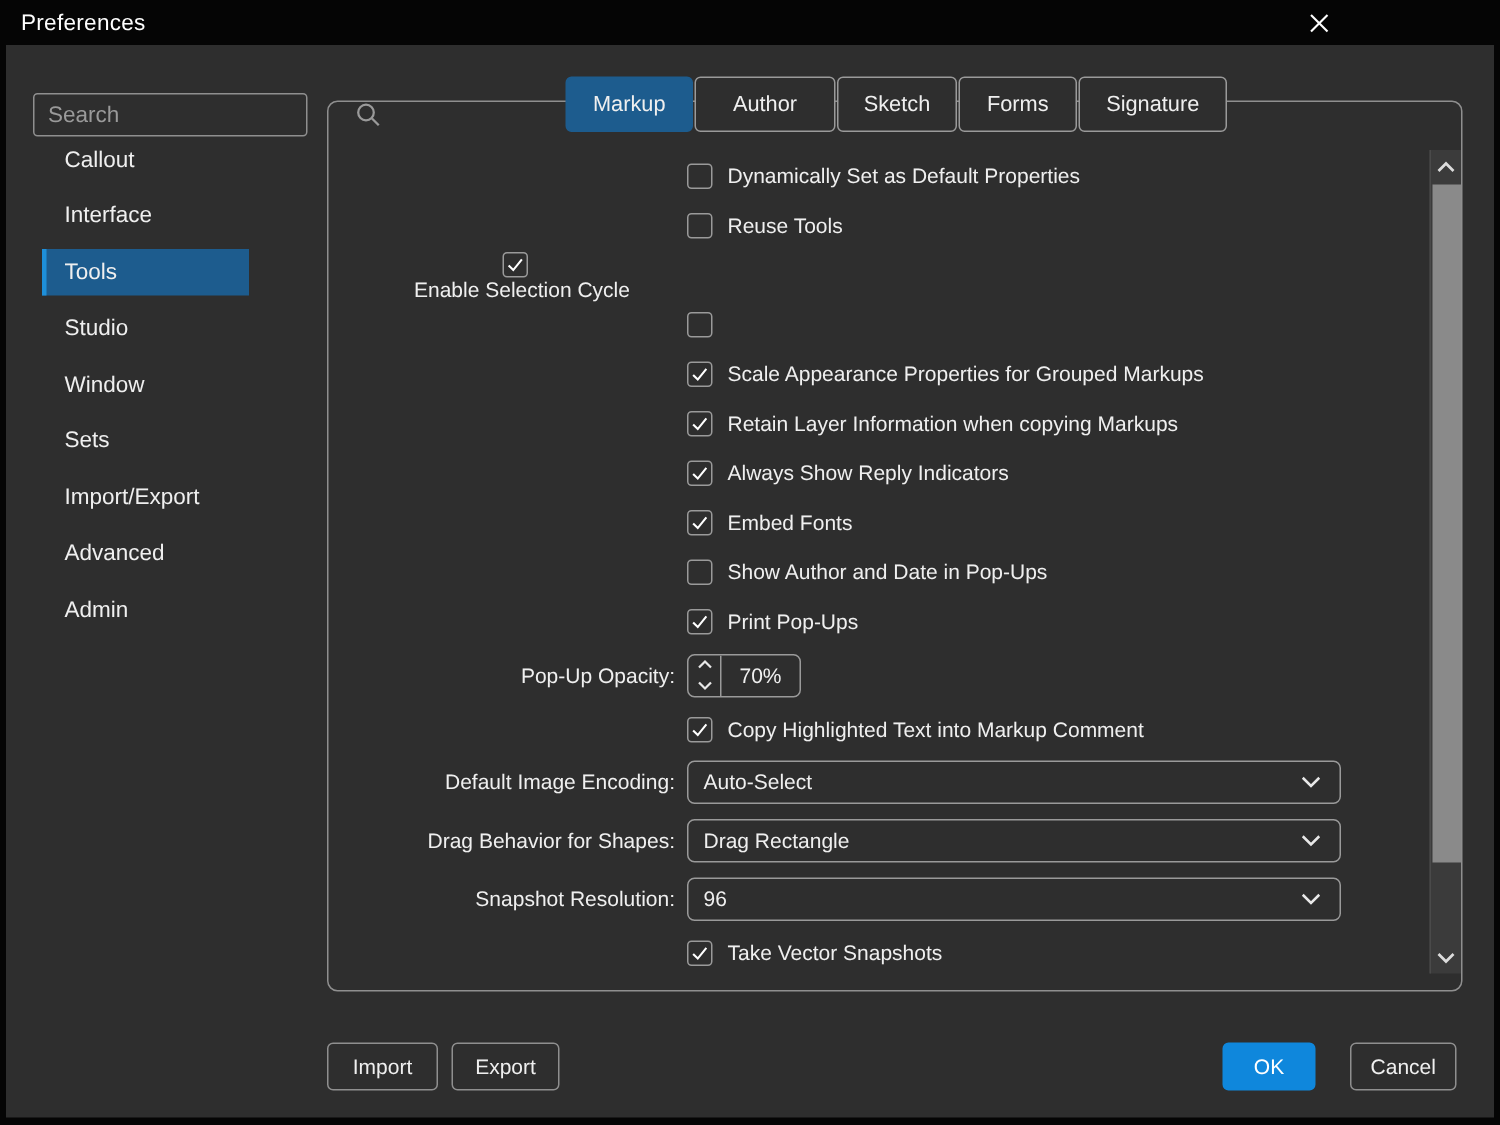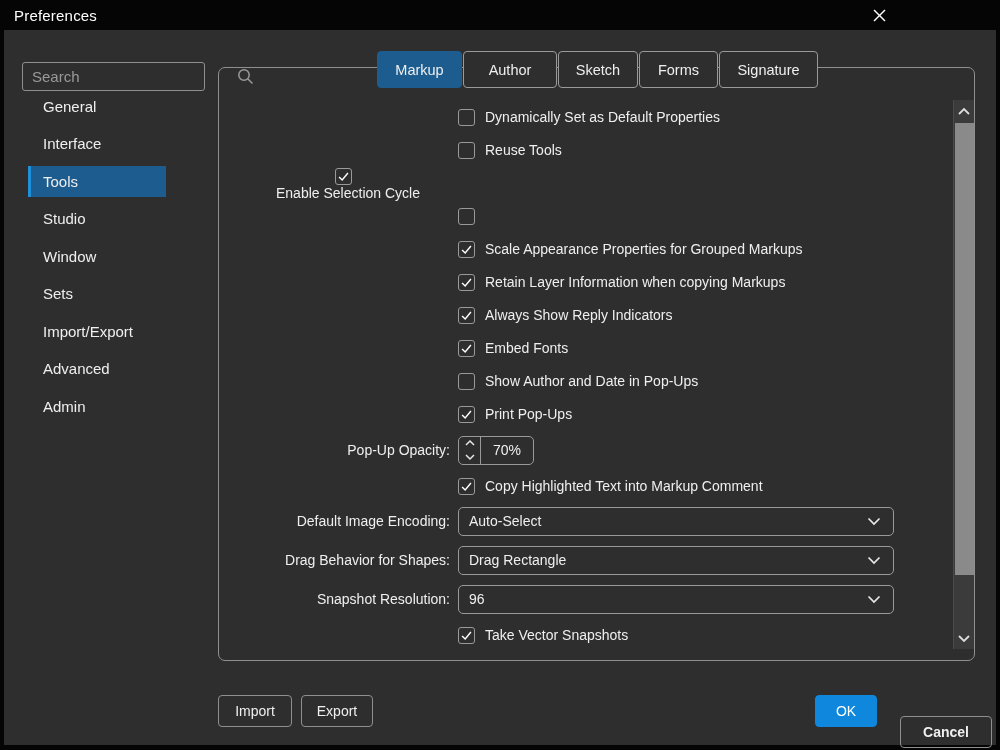--- a/index.html
+++ b/index.html
@@ -78,21 +78,21 @@
     <input type="text" placeholder="Search" style="">
     <span class="sicon">
       <svg width="17" height="17" viewBox="0 0 17 17">
         <circle cx="7" cy="7" r="5.2" fill="none" stroke="#9a9a9a" stroke-width="1.5"></circle>
         <line x1="11" y1="11" x2="15.5" y2="15.5" stroke="#9a9a9a" stroke-width="1.5"></line>
       </svg>
     </span>
   </div>
 
   <div id="sidebar">
-      <div class="side-item" style="top: 61px;">General</div>
+      <div class="side-item" style="top: 61px;">Callout</div>
       <div class="side-item" style="top: 98px;">Interface</div>
       <div class="side-item selected" style="top: 136px;">Tools</div>
       <div class="side-item" style="top: 173px;">Studio</div>
       <div class="side-item" style="top: 211px;">Window</div>
       <div class="side-item" style="top: 248px;">Sets</div>
       <div class="side-item" style="top: 286px;">Import/Export</div>
       <div class="side-item" style="top: 323px;">Advanced</div>
       <div class="side-item" style="top: 361px;">Admin</div>
     </div>
 
@@ -257,14 +257,14 @@
     <span class="sb-down">
       <svg width="14" height="9" viewBox="0 0 14 9">
         <polyline points="2,2 7,7 12,2" fill="none" stroke="#dcdcdc" stroke-width="1.8"></polyline>
       </svg>
     </span>
   </div>
 
   <div class="btn" style="left:214px;top:665px;width:74px;">Import</div>
   <div class="btn" style="left:297px;top:665px;width:72px;">Export</div>
   <div class="btn primary" style="left:811px;top:665px;width:62px;">OK</div>
-  <div class="btn" style="left:896px;top:686px;width:92px;font-weight:bold;">Cancel</div>
+  <div class="btn" style="left:896px;top:665px;width:71px;">Cancel</div>
 </div>
 
 </body></html>

